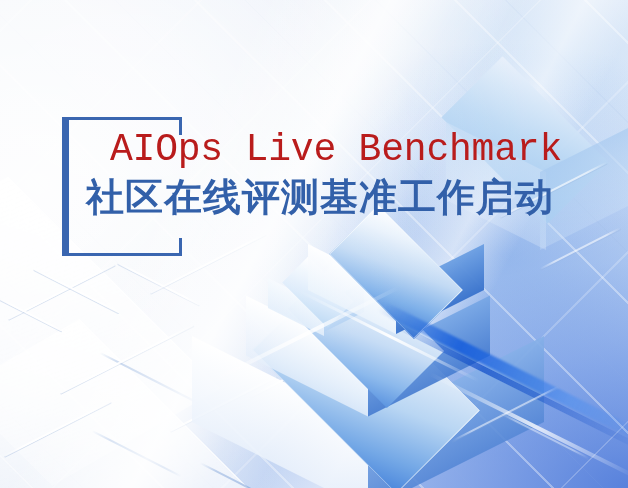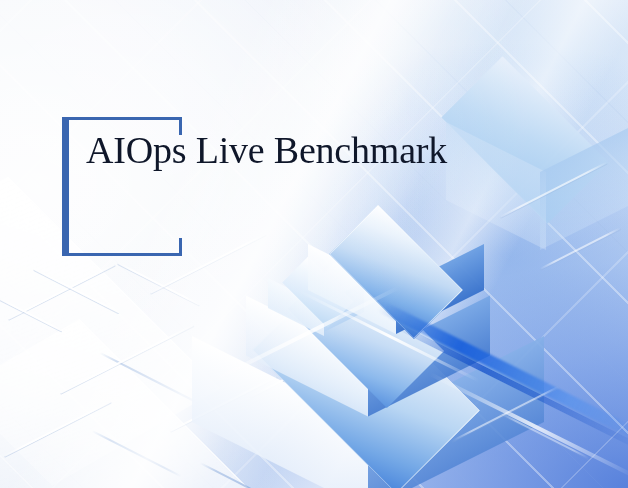--- a/index.html
+++ b/index.html
@@ -96,27 +96,28 @@
   .br-bar{position:absolute;background:#3a66b0;}
   .br-line{position:absolute;background:#3a66b0;}
 
   
   #headline{
     position:absolute;
     left:86px;top:128px;
     width:500px;
   }
   .t-en{
-    font-family:Liberation Serif, serif;
+    font-family:Liberation Mono, monospace;
     font-size:38px;
     line-height:44px;
     letter-spacing:-0.2px;
     font-weight:400;
-    color:#0f172a;
+    color:#b91c1c;
     white-space:nowrap;
+    text-align:center;
   }
   .t-cn{
     font-family:"DejaVu Sans","Liberation Sans",sans-serif;
     font-size:38px;
     line-height:46px;
     font-weight:700;
     color:#3260a9;
     letter-spacing:1px;
     white-space:nowrap;
     margin-top:2px;
@@ -240,15 +241,16 @@
   <div id="bracket" style="left:0;top:0;width:100%;height:100%;">
     <div class="br-bar" style="left:62px;top:117px;width:7px;height:139px;"></div>
     <div class="br-line" style="left:69px;top:117px;width:113px;height:3px;"></div>
     <div class="br-line" style="left:179px;top:117px;width:3px;height:18px;"></div>
     <div class="br-line" style="left:69px;top:253px;width:113px;height:3px;"></div>
     <div class="br-line" style="left:179px;top:238px;width:3px;height:18px;"></div>
   </div>
 
   <div id="headline">
     <div class="t-en">AIOps Live Benchmark</div>
+    <div class="t-cn">社区在线评测基准工作启动</div>
   </div>
 
 </div>
 
 </body></html>

